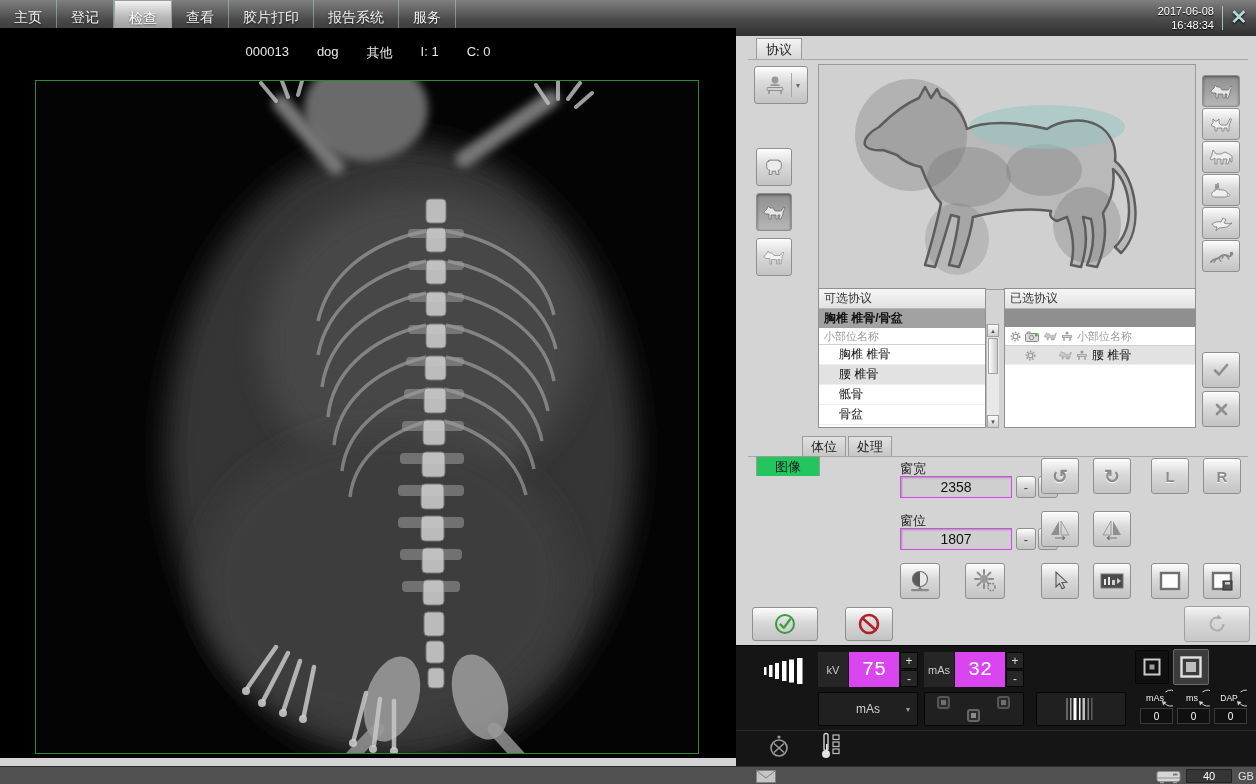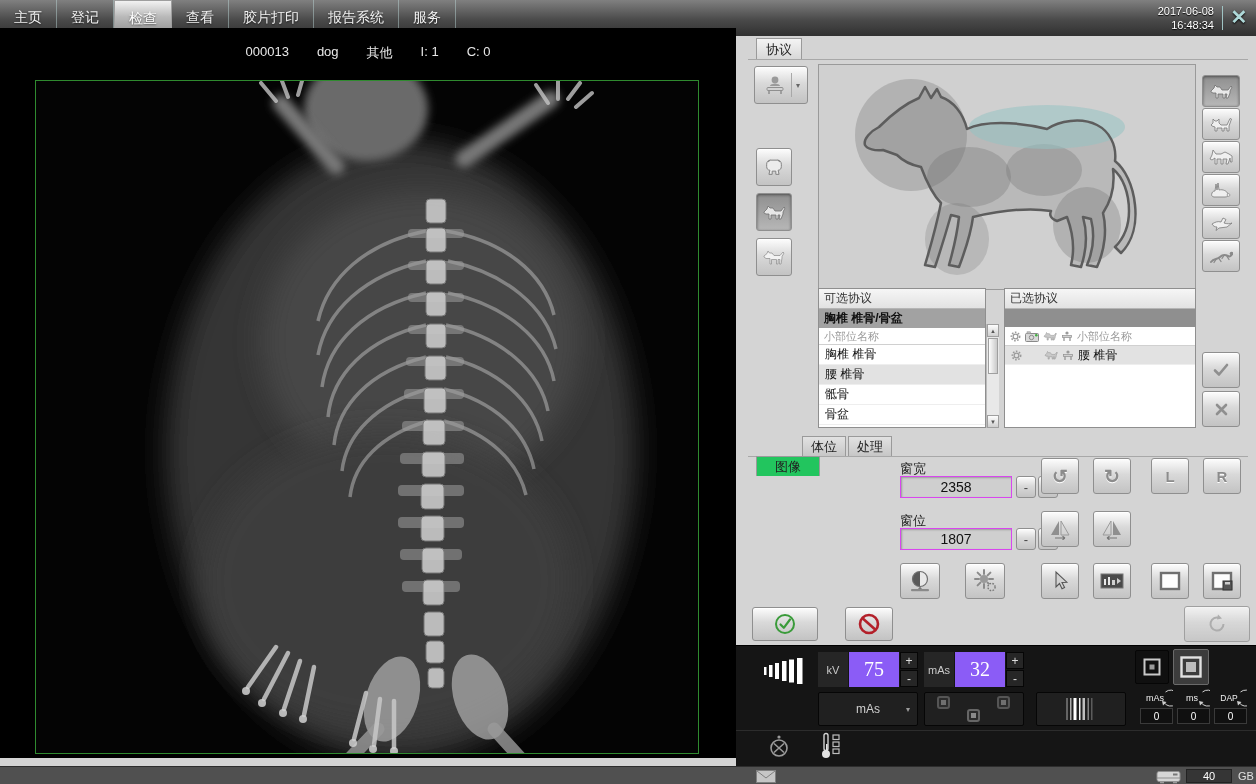--- a/index.html
+++ b/index.html
@@ -26,41 +26,41 @@
   .hline{height:1px;background:#a8a8a8}
   .btn3d{border:1px solid #8f8f8f;border-radius:3px;background:linear-gradient(#fdfdfd,#d9d9d9 45%,#c3c3c3);box-shadow:inset 0 1px 0 #fff;display:flex;align-items:center;justify-content:center;cursor:pointer}
   .btn3d.sel{background:linear-gradient(#8f8f8f,#b7b7b7);box-shadow:inset 0 1px 3px rgba(0,0,0,.45)}
   .illus{border:1px solid #9a9a9a;background:#d0d0d0}
 
   
   .plist{border:1px solid #8f8f8f;background:#fff;overflow:hidden;font-size:12px}
   .plist .hdr{height:20px;background:linear-gradient(#f6f6f6,#e2e2e2);border-bottom:1px solid #b5b5b5;display:flex;align-items:center;padding:0 5px;color:#333}
   .plist .group{height:19px;background:#a2a2a2;display:flex;align-items:center;padding:0 5px;color:#111;font-weight:bold}
   .plist .colhead{height:17px;background:#fff;border-bottom:1px solid #d0d0d0;display:flex;align-items:center;padding:0 5px;color:#9a9a9a;font-size:11px;gap:4px}
-  .plist .row{height:20px;display:flex;align-items:center;padding:0 6px;border-bottom:1px solid #eee;color:#111;gap:4px}
+  .plist .row{height:20px;display:flex;align-items:center;padding:0 20px;border-bottom:1px solid #eee;color:#111;gap:4px}
   .plist .row.sel{background:#e2e2e2}
   .darkrow{height:18px;background:#8f8f8f}
   .sbar{background:#e8e8e8;border-left:1px solid #bbb;display:flex;flex-direction:column;align-items:center}
   .sbtn{width:12px;height:13px;background:linear-gradient(#fdfdfd,#cfcfcf);border:1px solid #9f9f9f;font-size:6px;color:#555;display:flex;align-items:center;justify-content:center;cursor:pointer}
   .sthumb{width:10px;height:36px;background:linear-gradient(90deg,#fdfdfd,#c9c9c9);border:1px solid #9f9f9f;margin-top:1px;cursor:grab}
 
   
   .histo{border:1px solid #2f8a2f;background:#000;position:absolute;overflow:hidden}
   .histo-label{position:absolute;left:2px;top:1px;color:#9fd8d4;font-size:8px}
   .field-label{font-size:13px;color:#222}
   .val-box{background:#cfcfcf;border:1px solid #d946ef;box-shadow:inset 1px 1px 2px rgba(0,0,0,.25);display:flex;align-items:center;justify-content:center;font-size:14px;color:#111}
   .pm{width:20px;height:22px;font-size:13px;color:#444}
   .tb{width:38px;height:36px;position:absolute}
   .tbtxt{font-size:15px;font-weight:bold;color:#8c8c8c;text-shadow:0 1px 0 #fff}
 
   
   .darkpanel{left:0;top:609px;width:520px;height:121px;background:#151515;border-top:1px solid #000}
   .dp-sec{position:absolute;background:#202020;border:1px solid #060606;border-radius:2px}
   .dp-label{background:#262626;color:#c9c9c9;font-size:11px;display:flex;align-items:center;justify-content:center}
-  .dp-val{background:#8b5cf6;color:#fff;font-family:Liberation Serif, serif;font-size:20px;display:flex;align-items:center;justify-content:center}
+  .dp-val{background:#d946ef;color:#fff;font-family:Liberation Mono, monospace;font-size:20px;display:flex;align-items:center;justify-content:center}
   .dp-pm{width:18px;height:17px;background:#262626;color:#ddd;font-size:12px;display:flex;align-items:center;justify-content:center;border:1px solid #060606;cursor:pointer}
   .readout-val{background:#101010;border:1px solid #3a3a3a;color:#fff;font-size:10px;height:16px;display:flex;align-items:center;justify-content:center}
 
   .statusbar{left:0;top:766px;width:1256px;height:18px;background:#505050;border-top:1px solid #2d2d2d}
   .gbbox{background:#353535;border:1px solid #222;color:#fff;font-size:11px;display:flex;align-items:center;justify-content:center}
   svg{display:block}
 </style>
 </head>
 <body>
 

